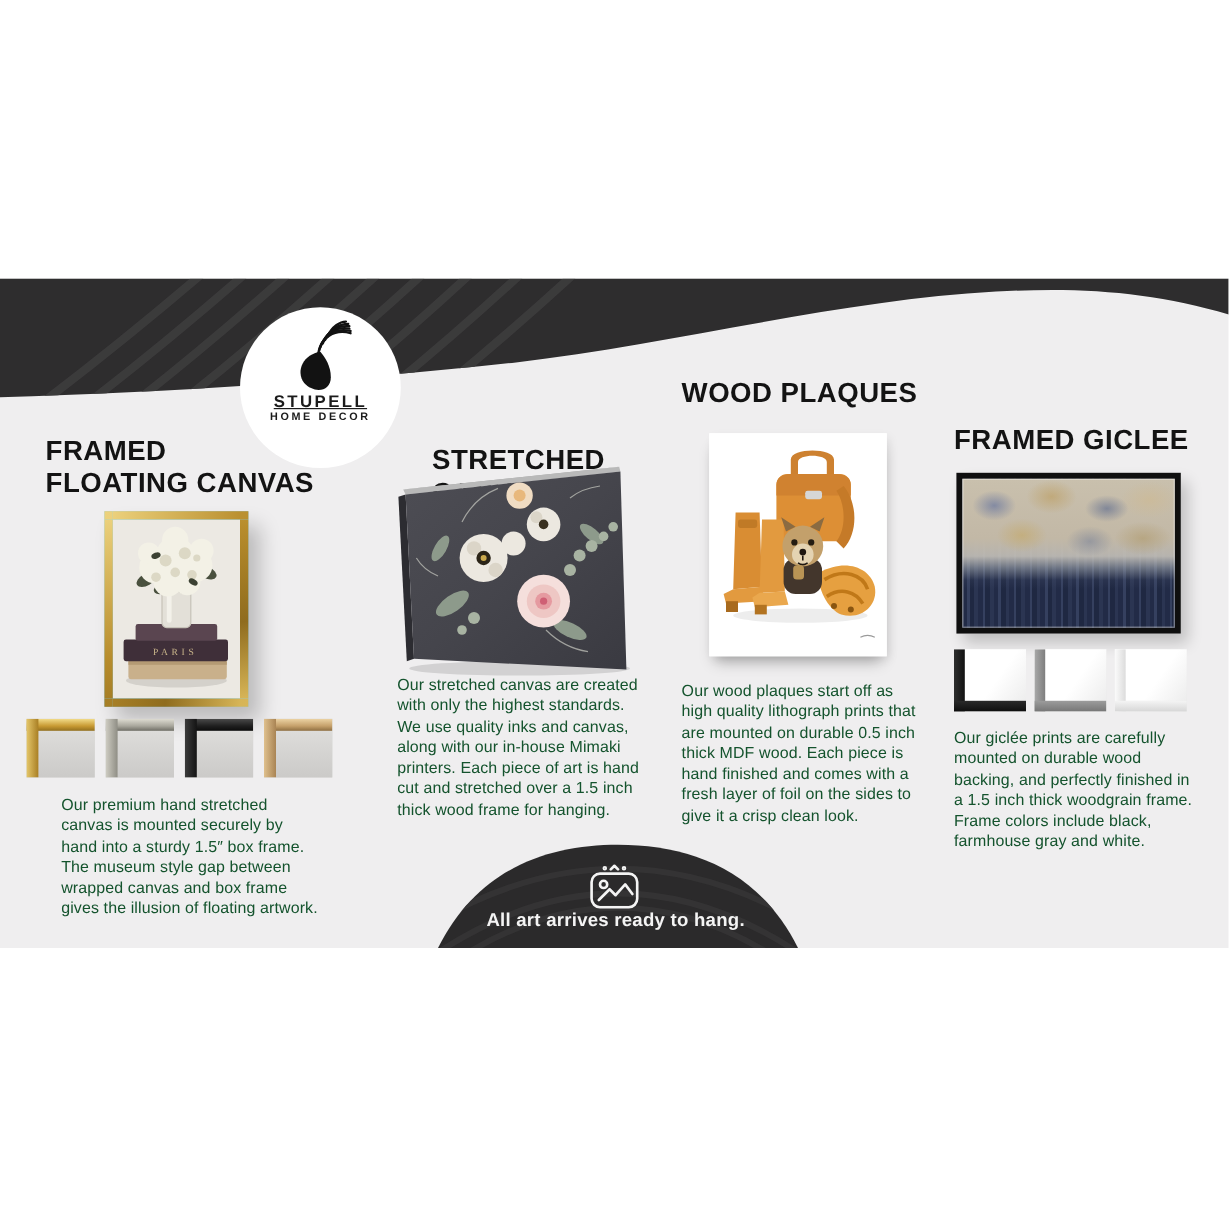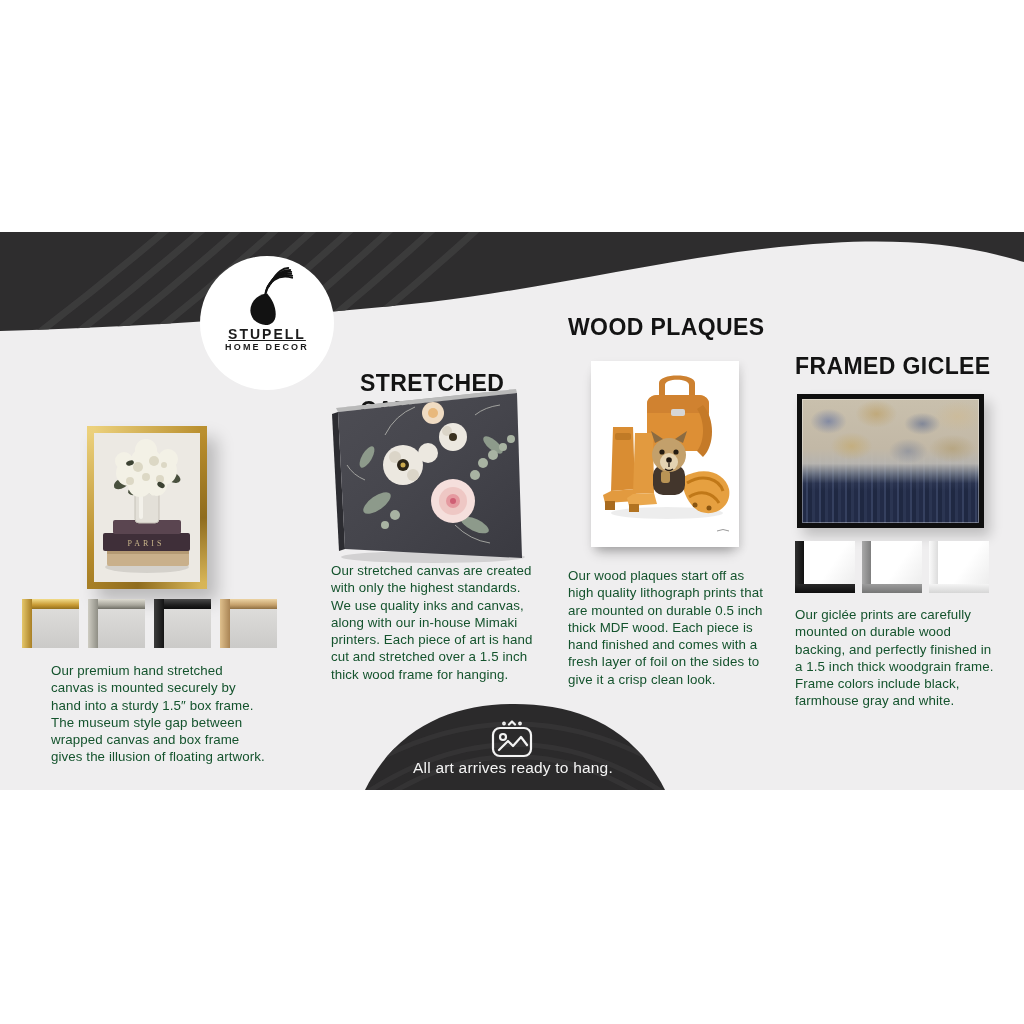--- a/index.html
+++ b/index.html
@@ -79,21 +79,21 @@
   .gs-black .bar-l{background:linear-gradient(90deg,#2e2e2e,#121212);}
   .gs-black .bar-b{background:linear-gradient(0deg,#0e0e0e,#2a2a2a);}
   .gs-gray .bar-l{background:linear-gradient(90deg,#a9a9a9,#7e7e7e);}
   .gs-gray .bar-b{background:linear-gradient(0deg,#767676,#9c9c9c);}
   .gs-white .bar-l{background:linear-gradient(90deg,#fbfbfb,#dcdcdc);}
   .gs-white .bar-b{background:linear-gradient(0deg,#d6d6d6,#f4f4f4);}
 
   
   .dome-icon{position:absolute;left:489px;top:720px;z-index:5;}
   .dome-text{position:absolute;left:361px;top:759px;width:304px;z-index:5;text-align:center;
-      color:#f4f4f4;font-size:15.5px;letter-spacing:0.2px;}
+      color:#f4f4f4;font-size:15.5px;letter-spacing:0.2px;font-weight:bold;}
 </style>
 </head>
 <body>
 
 <div class="page">
 
   <div class="panel"></div>
 
   <svg class="band-svg" width="1024" height="175" viewBox="0 0 1024 175">
     <defs>
@@ -124,20 +124,24 @@
         <path d="M30,24 C34,12 44,6 55,8"></path>
         <path d="M32,21 C36,10 45,5 55,6"></path>
         <path d="M34,18 C38,8 47,4 54,4"></path>
         <path d="M36,15 C40,6 47,2 52,2"></path>
       </g>
     </svg>
     <div class="brand-name">STUPELL</div>
     <div class="brand-tagline">HOME DECOR</div>
   </div>
 
+  <div class="hd" style="left:38px;top:362px;">
+    <span style="display:block">FRAMED</span>
+    <span style="display:block">FLOATING CANVAS</span>
+  </div>
 
   <div class="float-art">
     <svg width="106" height="149" viewBox="0 0 106 149">
       <rect x="0" y="0" width="106" height="149" fill="#ece9e3"></rect>
       <ellipse cx="53" cy="134" rx="42" ry="6" fill="rgba(0,0,0,0.1)"></ellipse>
       <rect x="13" y="117" width="82" height="16" rx="2" fill="#c9b08b"></rect>
       <rect x="13" y="117" width="82" height="4" fill="#b49a74"></rect>
       <rect x="9" y="100" width="87" height="18" rx="2" fill="#3f2f39"></rect>
       <text x="52" y="113" text-anchor="middle" font-size="8" letter-spacing="3" fill="#c8b48a" font-family="Liberation Serif, serif">PARIS</text>
       <rect x="19" y="87" width="68" height="14" rx="2" fill="#5a4550"></rect>

